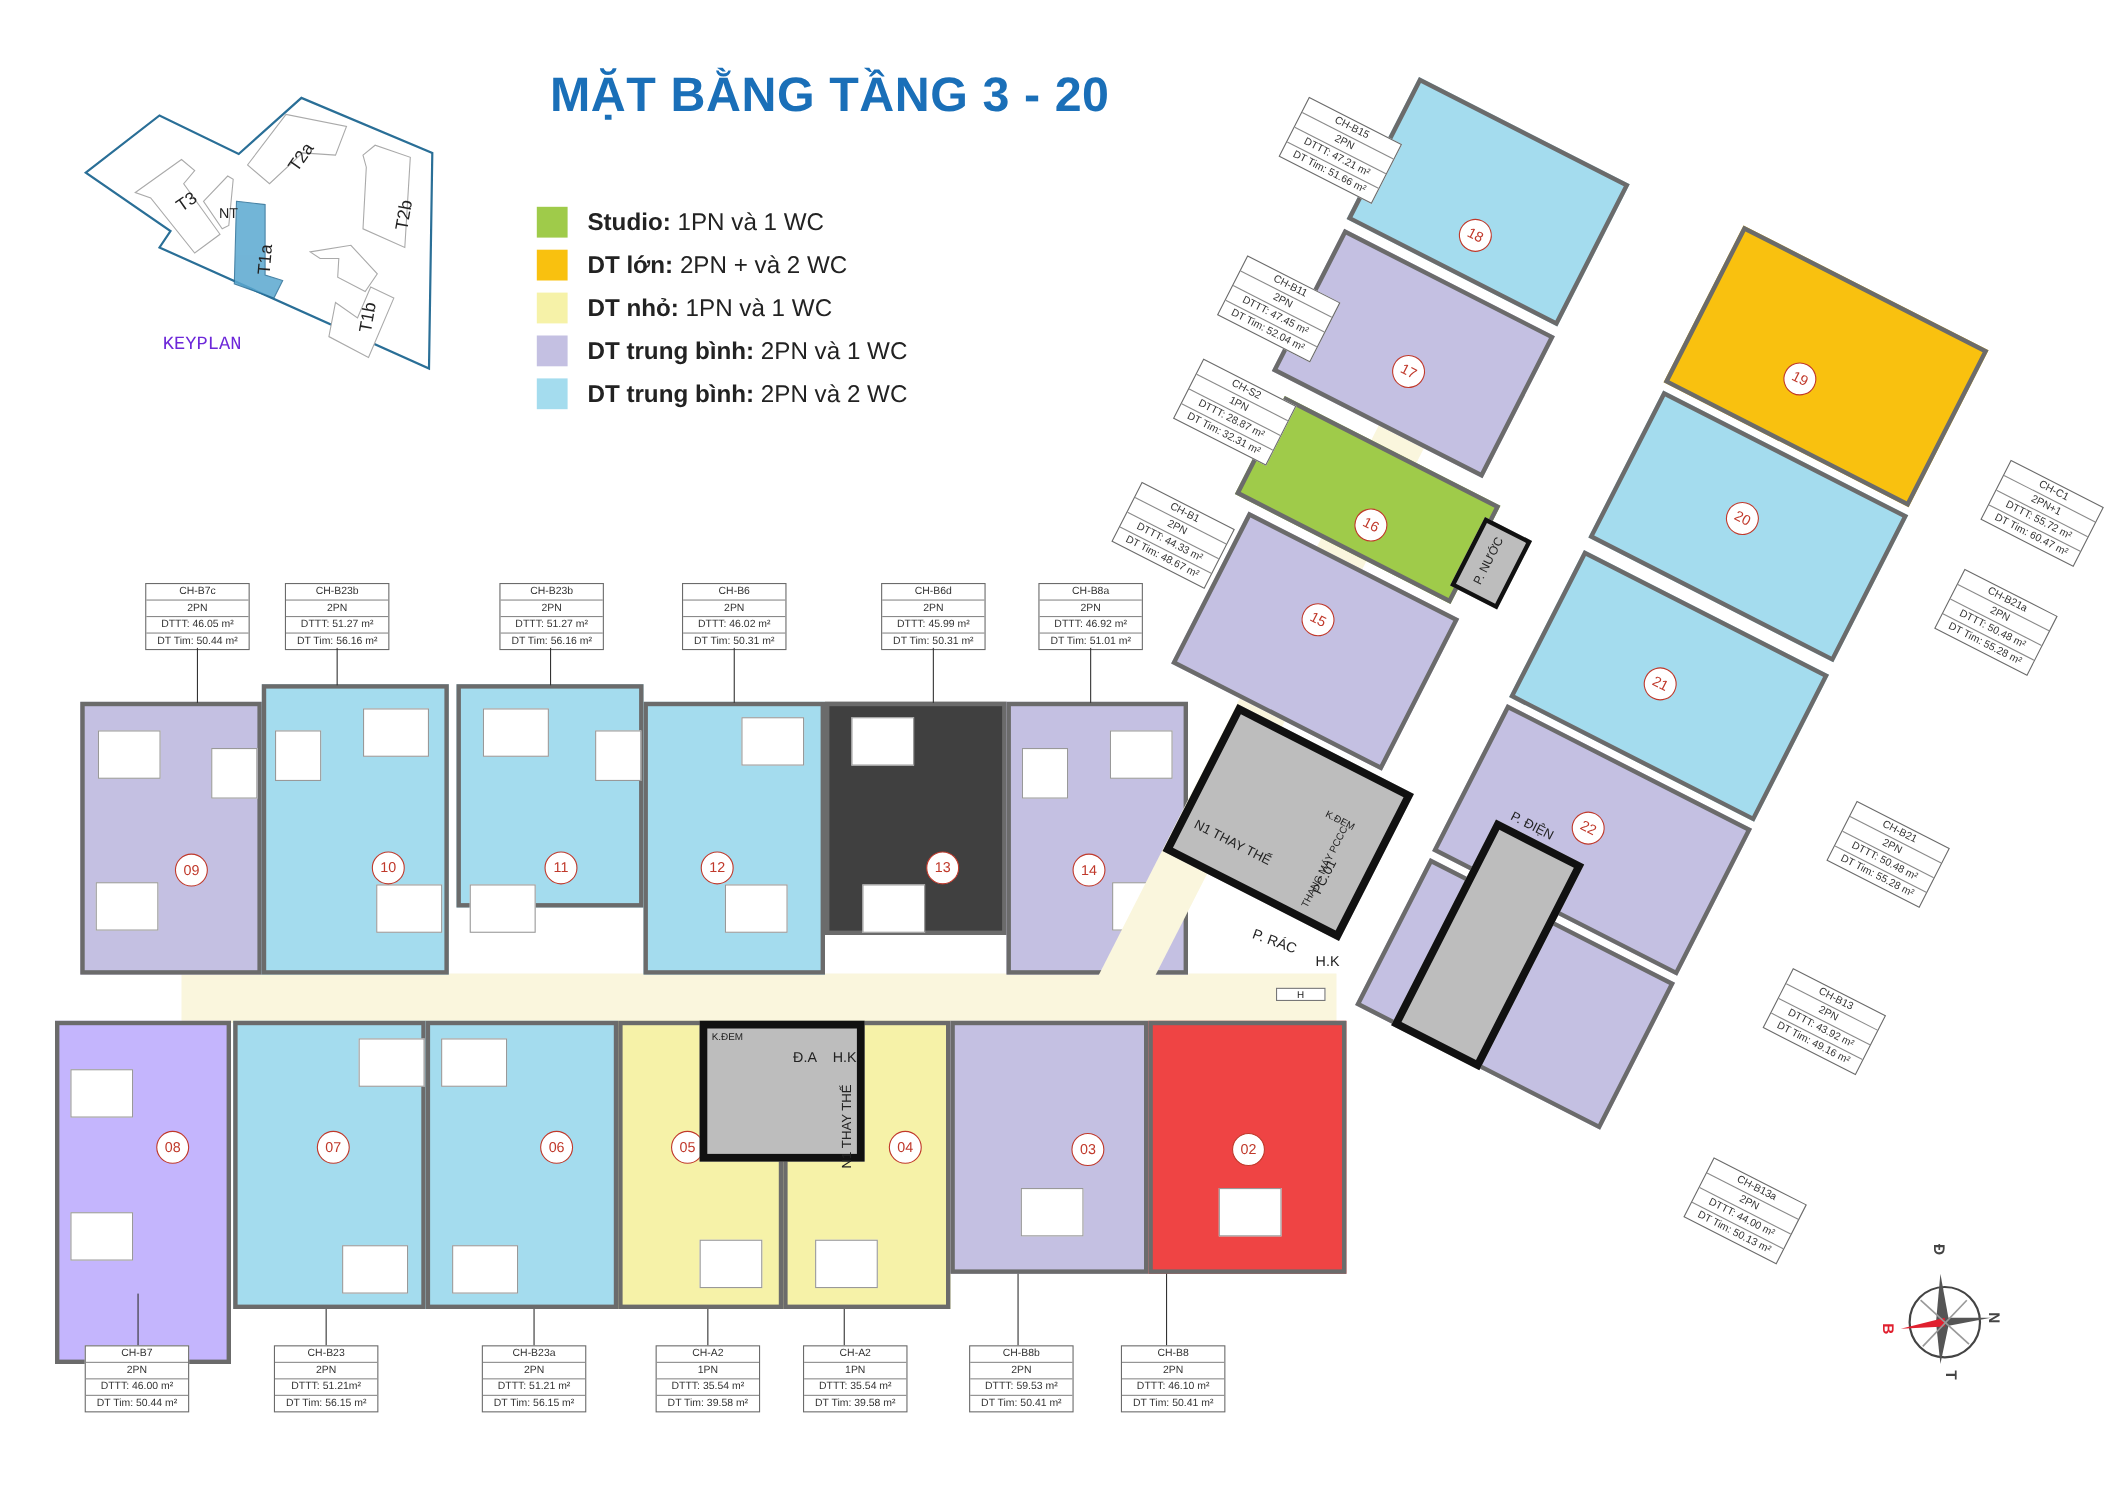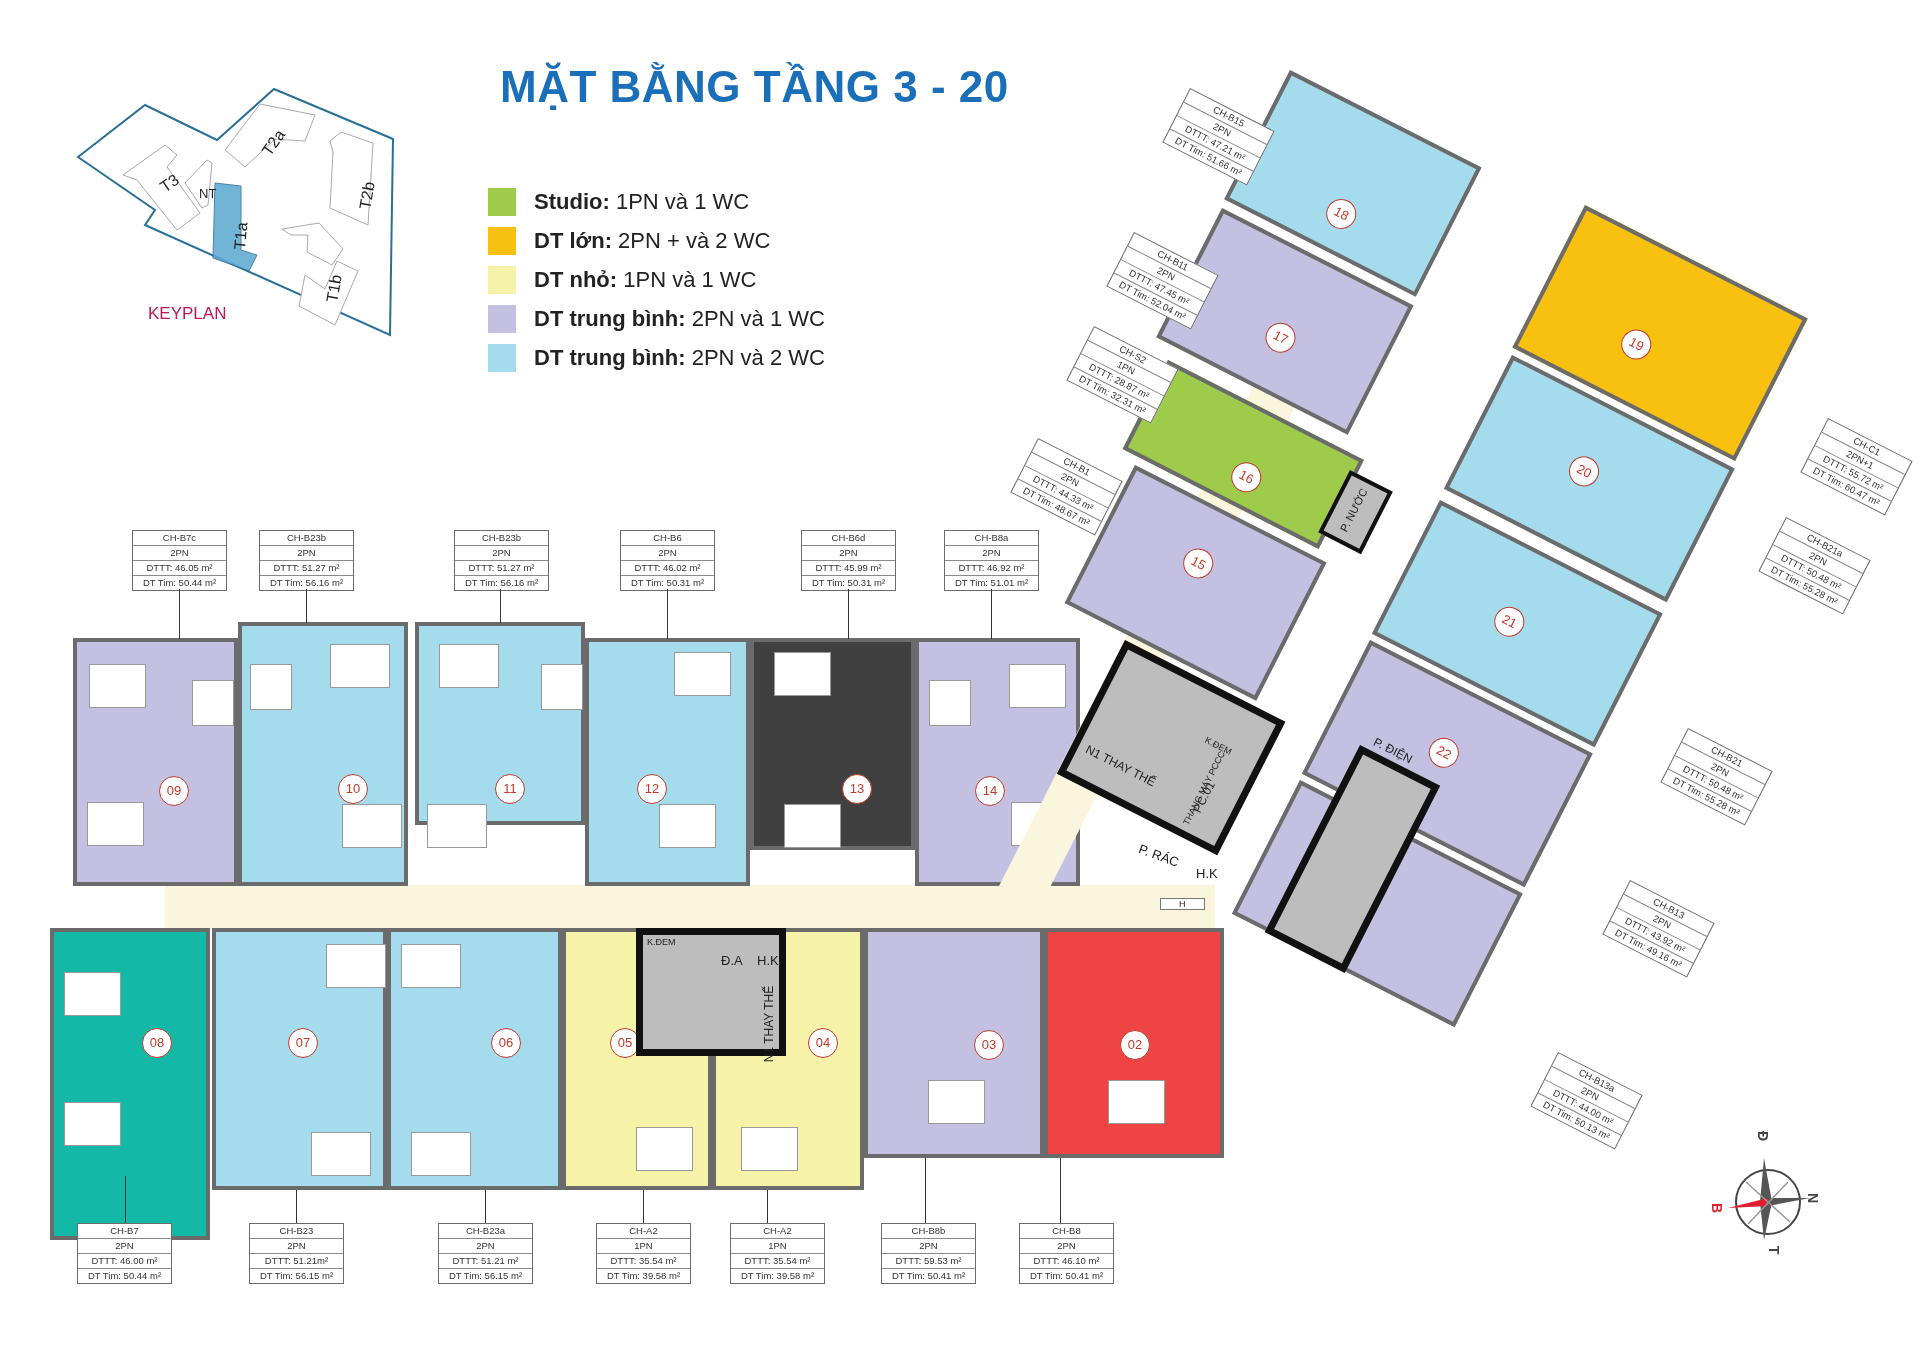--- a/index.html
+++ b/index.html
@@ -3,21 +3,21 @@
 <meta charset="utf-8">
 <style>
   html,body{margin:0;padding:0;background:#ffffff;}
   body{width:1920px;height:1350px;position:relative;overflow:hidden;font-family:"Liberation Sans",sans-serif;color:#222;}
   .abs{position:absolute;}
   .title{left:500px;top:62px;font-size:44px;font-weight:700;color:#1a6fb8;letter-spacing:0.5px;white-space:nowrap;}
   .legend{left:488px;top:182px;}
   .legend-item{display:flex;align-items:center;height:39px;font-size:22px;white-space:nowrap;}
   .legend-swatch{width:28px;height:28px;margin-right:18px;}
   .legend-label b{font-weight:700;}
-  .keyplan-title{left:148px;top:304px;font-size:17px;color:#be185d;}
+  .keyplan-title{left:148px;top:304px;font-size:17px;color:#6d28d9;font-family:Liberation Mono, monospace;}
   
   .info{position:absolute;width:93px;border:1px solid #6b6b6b;background:#fff;font-size:9.5px;text-align:center;line-height:14px;color:#333;}
   .info div{border-bottom:1px solid #8a8a8a;height:14px;white-space:nowrap;overflow:hidden;}
   .info div:last-child{border-bottom:none;}
   .leader{position:absolute;width:1px;background:#333;}
   
   .unit{position:absolute;border:4px solid #6b6b6b;box-sizing:border-box;}
   .unit-num{position:absolute;width:28px;height:28px;border-radius:50%;border:1.5px solid #c0392b;background:#fff;color:#c0392b;font-size:13px;text-align:center;line-height:28px;}
   .corridor{position:absolute;background:#faf6dd;}
   .core{position:absolute;background:#bdbdbd;border:7px solid #111;box-sizing:border-box;}
@@ -102,21 +102,21 @@
   <div class="room" style="left:30px;top:162px;width:55px;height:42px;"></div>
   <div class="unit-num" style="left:88px;top:132px;">13</div>
 </div>
 <div class="unit" style="left:915px;top:638px;width:165px;height:248px;background:#c4c0e2;">
   <div class="room" style="left:90px;top:22px;width:55px;height:42px;"></div>
   <div class="room" style="left:92px;top:160px;width:55px;height:42px;"></div>
   <div class="room" style="left:10px;top:38px;width:40px;height:44px;"></div>
   <div class="unit-num" style="left:56px;top:134px;text-align:center;">14</div>
 </div>
 
-<div class="unit" style="left:50px;top:928px;width:160px;height:312px;background:#14b8a6;">
+<div class="unit" style="left:50px;top:928px;width:160px;height:312px;background:#c4b5fd;">
   <div class="room" style="left:10px;top:40px;width:55px;height:42px;"></div>
   <div class="room" style="left:10px;top:170px;width:55px;height:42px;"></div>
   <div class="unit-num" style="left:88px;top:96px;">08</div>
 </div>
 <div class="unit" style="left:212px;top:928px;width:175px;height:262px;background:#a4dcee;">
   <div class="room" style="left:110px;top:12px;width:58px;height:42px;"></div>
   <div class="room" style="left:95px;top:200px;width:58px;height:42px;"></div>
   <div class="unit-num" style="left:72px;top:96px;">07</div>
 </div>
 <div class="unit" style="left:387px;top:928px;width:175px;height:262px;background:#a4dcee;">

